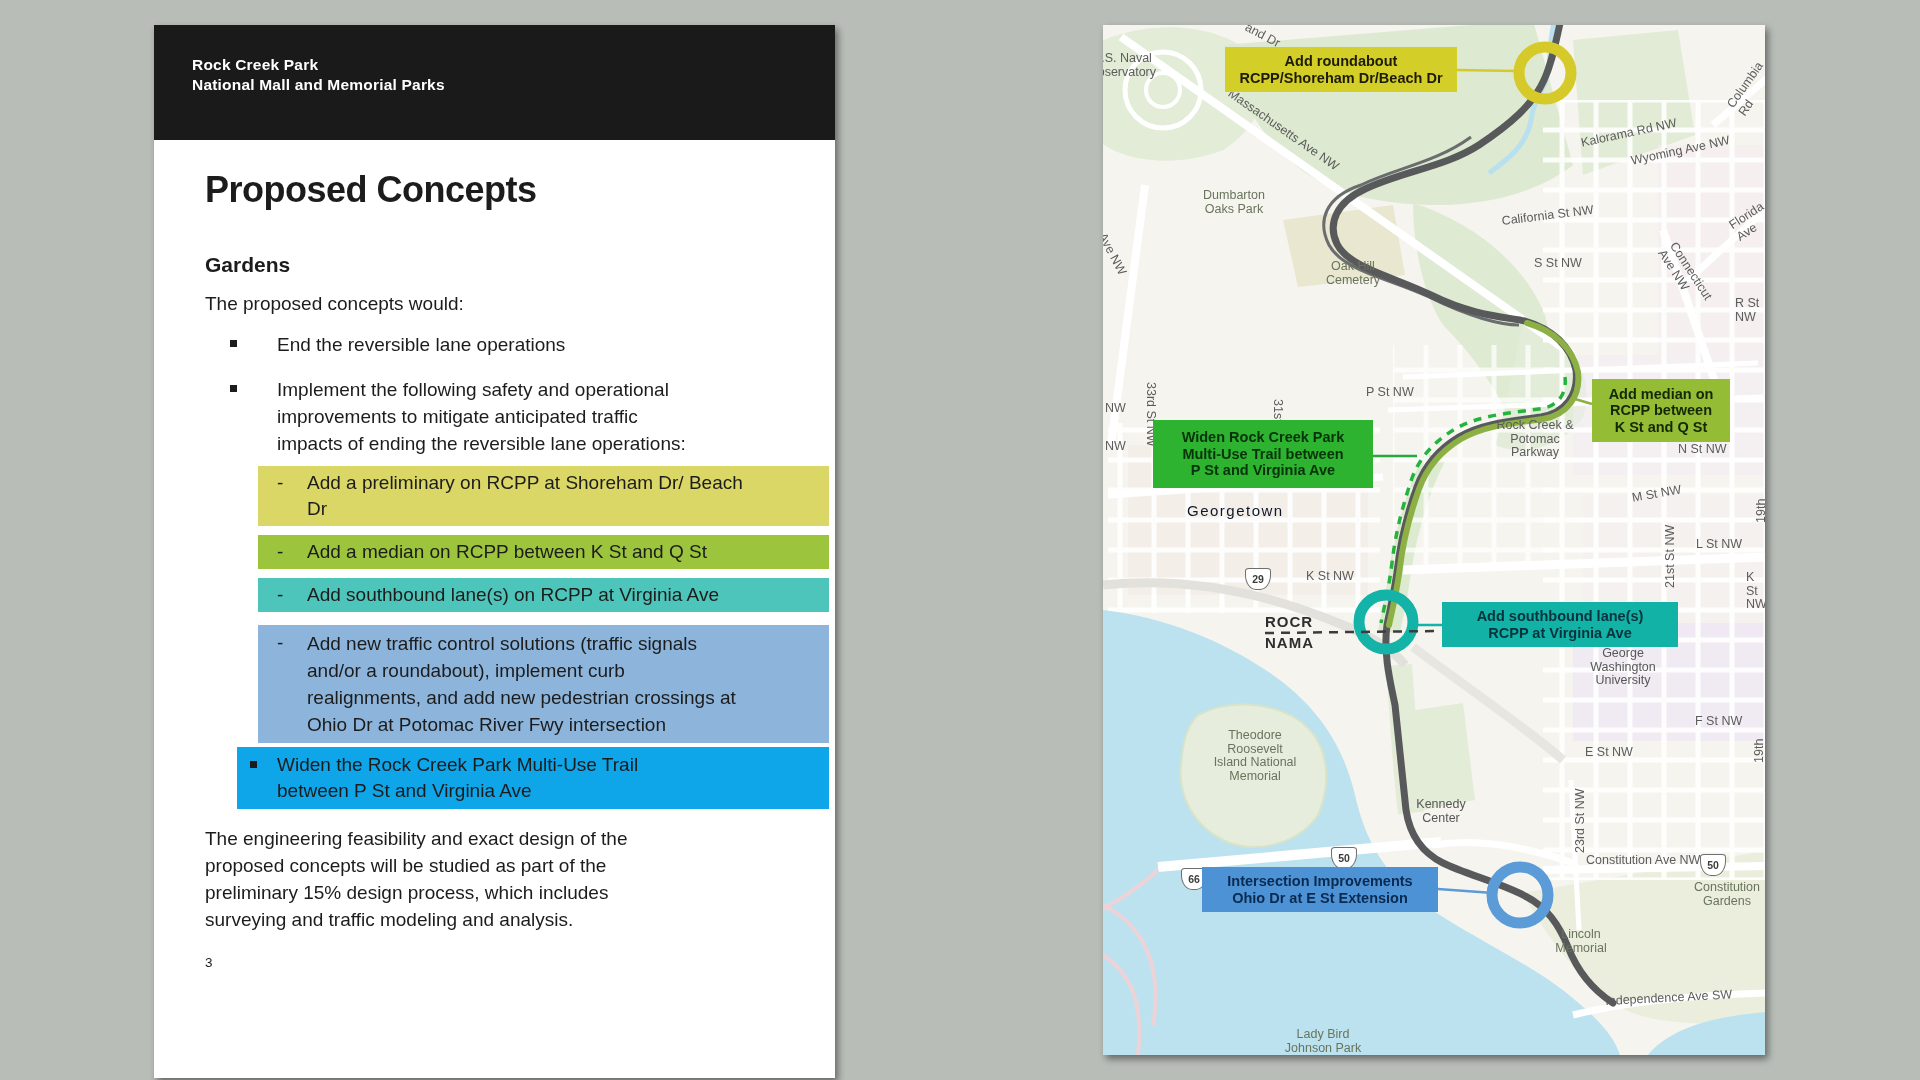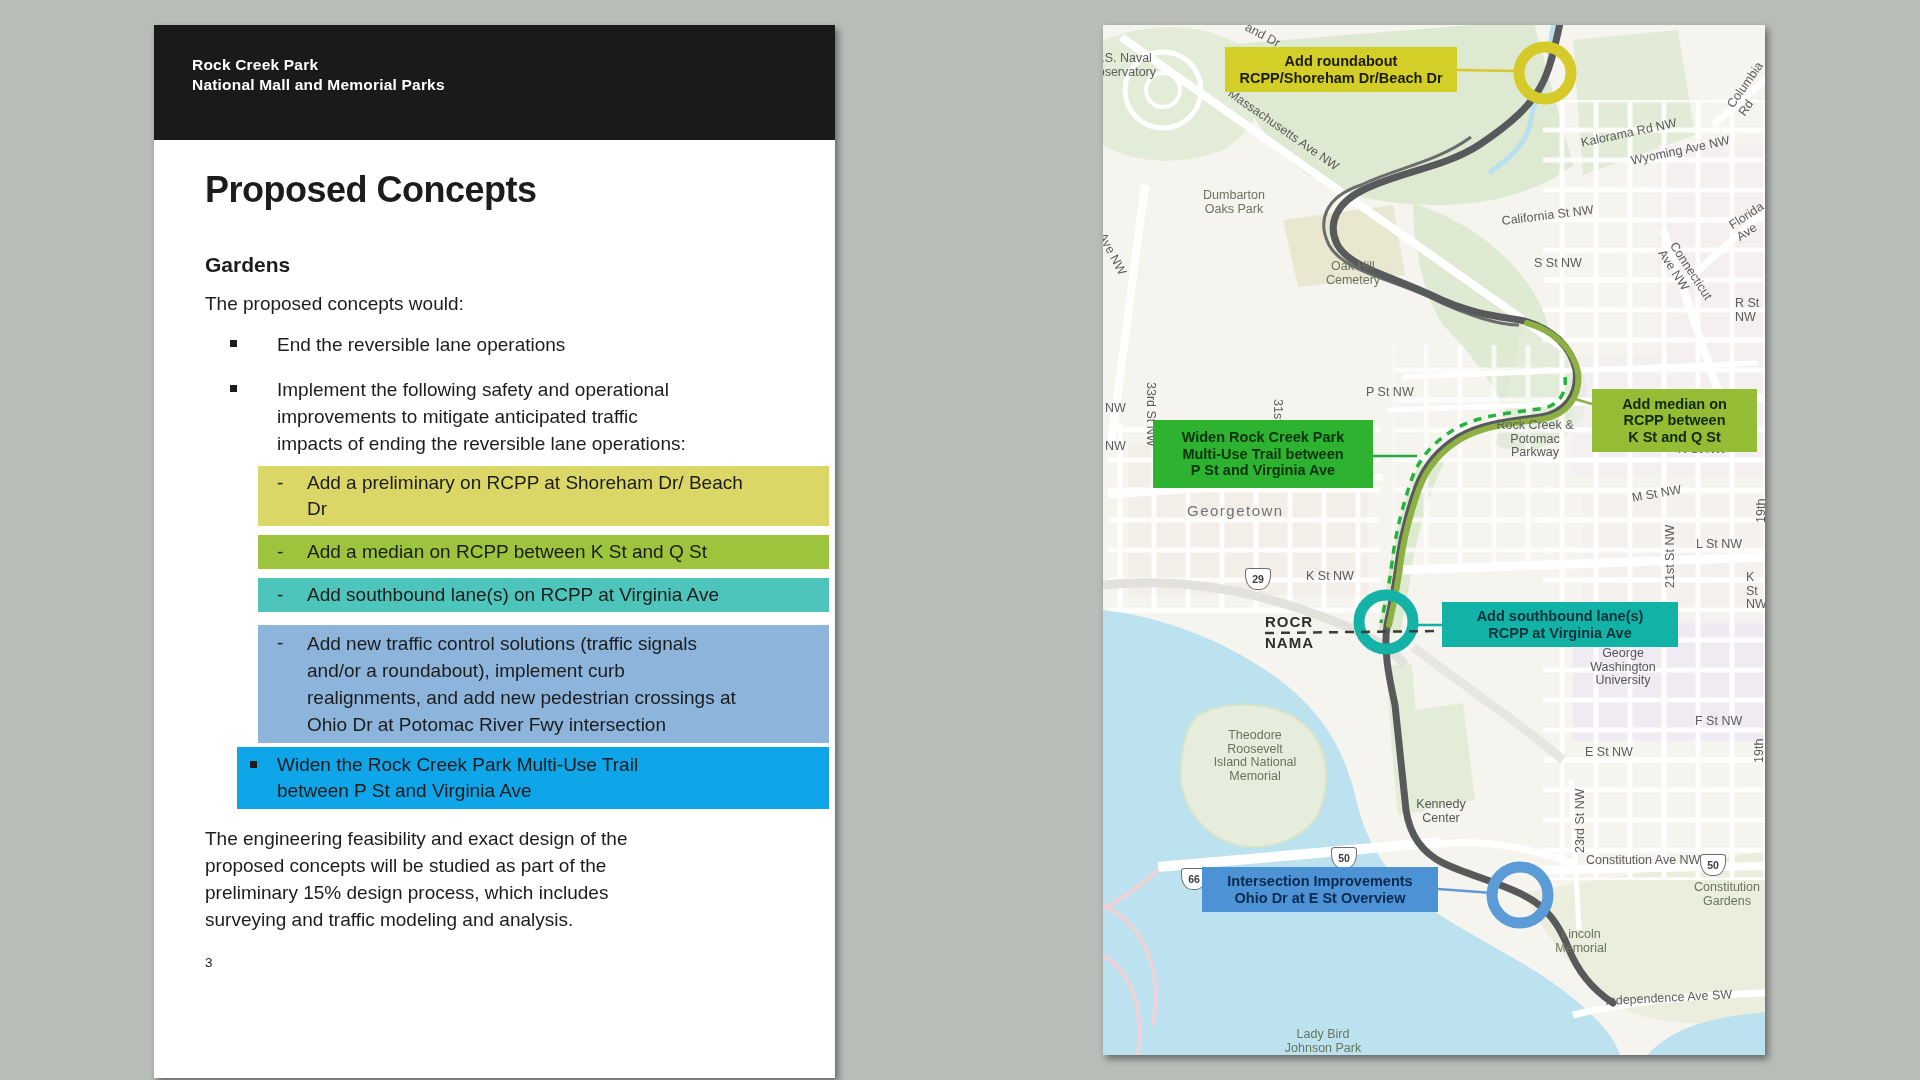--- a/index.html
+++ b/index.html
@@ -31,21 +31,21 @@
   .pagenum{margin:22px 0 0 0;font-size:13.5px;}
   
   .map{position:absolute;left:1103px;top:25px;width:662px;height:1030px;background:#f6f4ef;
        overflow:hidden;box-shadow:3px 4px 7px rgba(0,0,0,.45);}
   .map svg{position:absolute;left:0;top:0;}
   .ml{position:absolute;font-size:12.5px;line-height:13.5px;color:#5c5c5c;white-space:pre-line;
       z-index:3;transform-origin:0 0;}
   .ml.ctr{text-align:center;}
   .ml.area{color:#68745c;}
   .ml.poi{color:#575757;}
-  .ml.big{font-size:15px;letter-spacing:1.5px;color:#737373;}
+  .ml.big{font-size:15px;letter-spacing:1.5px;color:#0f172a;}
   .ml.bnd{font-size:15px;font-weight:bold;color:#2e2e2e;letter-spacing:1px;}
   .callout{position:absolute;z-index:5;box-sizing:border-box;display:flex;align-items:center;
            justify-content:center;text-align:center;font-size:14.5px;font-weight:600;
            line-height:16.5px;white-space:pre-line;padding:2px 4px;}
   .shield{position:absolute;z-index:4;width:24px;height:20px;background:#fff;
           border:1.6px solid #6f6f6f;border-radius:4px 4px 11px 11px / 3px 3px 15px 15px;
           color:#3c3c3c;font-size:10.5px;font-weight:bold;display:flex;align-items:center;
           justify-content:center;}
 </style>
 </head>
@@ -238,21 +238,21 @@
     <div class="shield" style="left:142px;top:543px;">29</div>
     <div class="shield" style="left:228px;top:822px;">50</div>
     <div class="shield" style="left:597px;top:829px;">50</div>
     <div class="shield" style="left:78px;top:843px;">66</div>
 
     <div class="callout" style="left: 122px; top: 22px; width: 232px; height: 45px; background-color: rgb(212, 206, 41); color: rgb(28, 28, 5);">Add roundabout
 RCPP/Shoreham Dr/Beach Dr</div>
     <div class="callout" style="left: 50px; top: 395px; width: 220px; height: 68px; background-color: rgb(45, 179, 47); color: rgb(7, 51, 10);">Widen Rock Creek Park
 Multi-Use Trail between
 P St and Virginia Ave</div>
-    <div class="callout" style="left: 489px; top: 364px; width: 165px; height: 63px; background-color: rgb(148, 189, 53); color: rgb(20, 40, 5);">Add median on
+    <div class="callout" style="left: 489px; top: 354px; width: 138px; height: 63px; background-color: rgb(148, 189, 53); color: rgb(20, 40, 5);">Add median on
 RCPP between
 K St and Q St</div>
     <div class="callout" style="left: 339px; top: 577px; width: 236px; height: 45px; background-color: rgb(18, 178, 166); color: rgb(7, 51, 60);">Add southbound lane(s)
 RCPP at Virginia Ave</div>
     <div class="callout" style="left: 99px; top: 842px; width: 236px; height: 45px; background-color: rgb(77, 146, 213); color: rgb(10, 42, 80);">Intersection Improvements
-Ohio Dr at E St Overview</div>
+Ohio Dr at E St Extension</div>
   </div>
 </div>
 
 </body></html>

